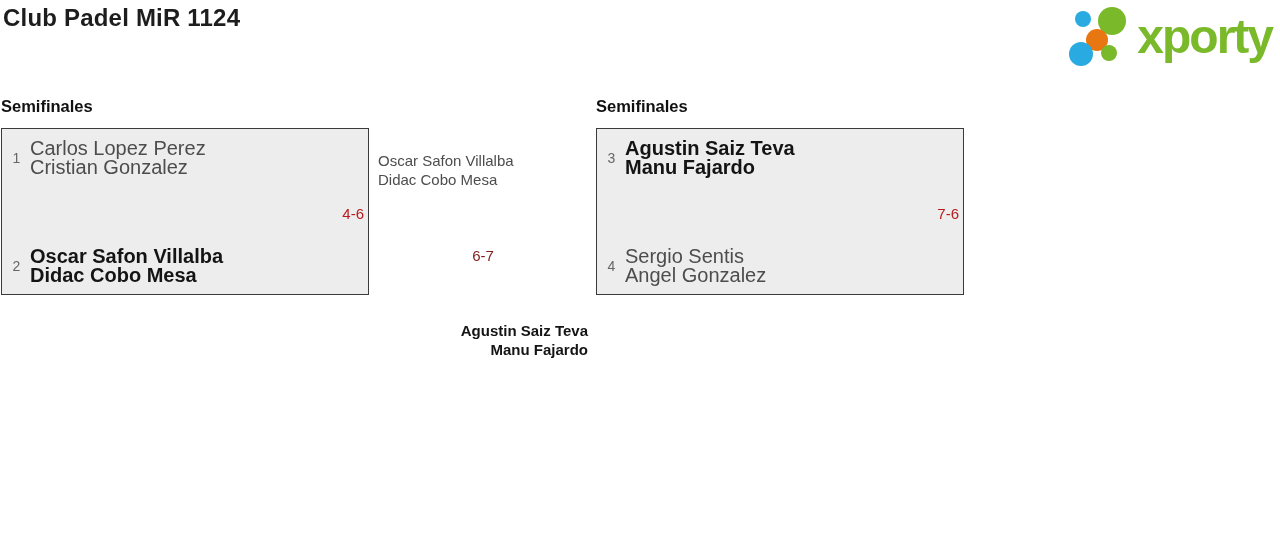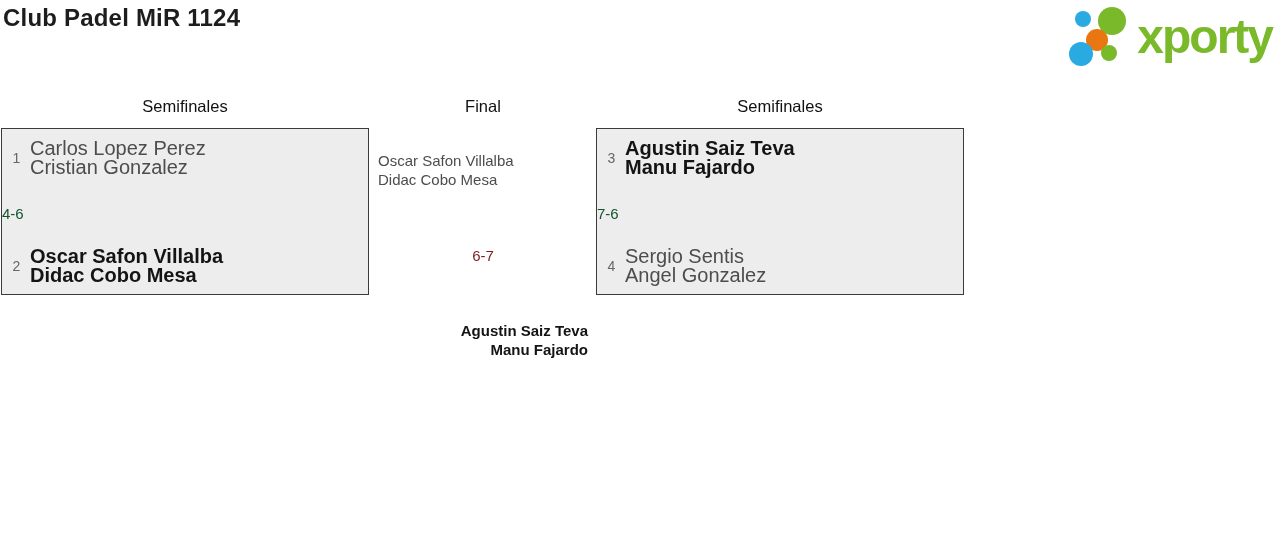--- a/index.html
+++ b/index.html
@@ -7,41 +7,41 @@
   body { font-family:"Liberation Sans", sans-serif; }
   .page { position:relative; width:1280px; height:478px; background:#fff; overflow:hidden; }
 
   
   .title { position:absolute; left:3px; top:1px; font-size:24px; font-weight:700;
            color:#1d1d1d; line-height:34px; letter-spacing:.2px; }
   .logo { position:absolute; top:4px; right:8px; display:flex; align-items:center; gap:2px; cursor:pointer; }
   .wordmark { font-size:48px; font-weight:700; color:#7ab929; letter-spacing:-2px; line-height:62px; }
 
   
-  .col-header { position:absolute; top:96px; font-size:16.5px; font-weight:400;
-                color:#111; text-align:center; line-height:20px; }
+  .col-header { position:absolute; top:96px; font-size:16.5px; font-weight:700;
+                color:#111; text-align:left; line-height:20px; }
   .col-header.left   { left:1px;   width:368px; }
   .col-header.center { left:378px; width:210px; }
   .col-header.right  { left:596px; width:368px; }
 
   
   .match-box { position:absolute; top:128px; width:368px; height:167px;
                background:#ededed; border:1px solid #3b3b3b; }
   .match-box.left  { left:1px; }
   .match-box.right { left:596px; }
 
   .team-row { position:absolute; left:8px; right:8px; display:flex; align-items:center; gap:7px; }
   .team-row.top    { top:10px; }
   .team-row.bottom { bottom:9px; }
   .seed { flex:0 0 13px; width:13px; text-align:center; font-size:14px; color:#666; }
   .players { display:flex; flex-direction:column; font-size:20px; line-height:19px; }
   .players.loser  { color:#4d4d4d; font-weight:400; }
   .players.winner { color:#141414; font-weight:700; }
-  .box-score { position:absolute; left:0; right:4px; top:76px; text-align:left;
-               font-size:15px; color:#14532d; }
+  .box-score { position:absolute; left:0; right:4px; top:76px; text-align:right;
+               font-size:15px; color:#b91c1c; }
 
   
   .final-team-top { position:absolute; left:378px; top:151px; width:210px;
                     display:flex; flex-direction:column; font-size:15px; line-height:19px;
                     color:#4d4d4d; text-align:left; }
   .final-score { position:absolute; left:378px; top:247px; width:210px;
                  text-align:center; font-size:15px; color:#7f1d1d; }
   .final-team-bottom { position:absolute; left:378px; top:321px; width:210px;
                        display:flex; flex-direction:column; font-size:15px; line-height:19px;
                        color:#141414; font-weight:700; text-align:right; }
@@ -60,21 +60,20 @@
       <circle cx="18" cy="15" r="8" fill="#29abe2"></circle>
       <circle cx="47" cy="17" r="14" fill="#7ab929"></circle>
       <circle cx="32" cy="36" r="11" fill="#e87711"></circle>
       <circle cx="16" cy="50" r="12" fill="#29abe2"></circle>
       <circle cx="44" cy="49" r="8" fill="#7ab929"></circle>
     </svg>
     <span class="wordmark">xporty</span>
   </div>
 
   <div class="col-header left">Semifinales</div>
-  <div class="col-header center">Final</div>
   <div class="col-header right">Semifinales</div>
 
   <div class="match-box left">
     <div class="team-row top">
       <span class="seed">1</span>
       <span class="players loser">
         <span>Carlos Lopez Perez</span>
         <span>Cristian Gonzalez</span>
       </span>
     </div>

